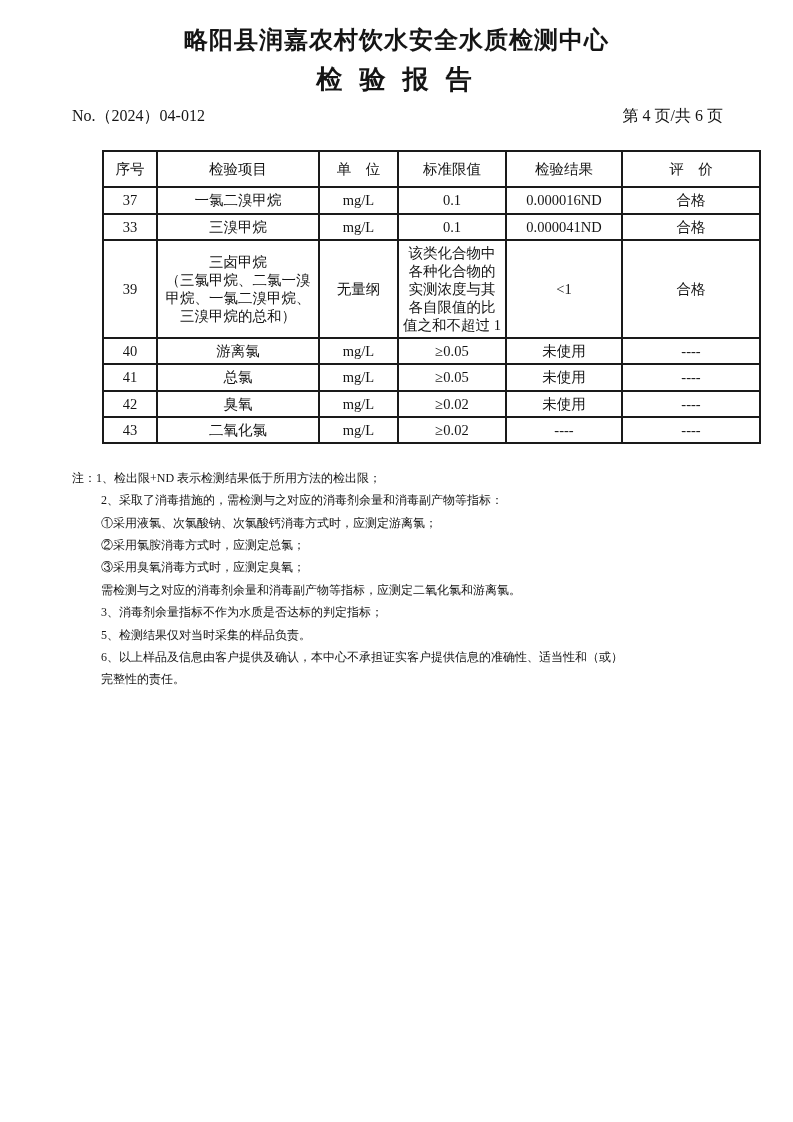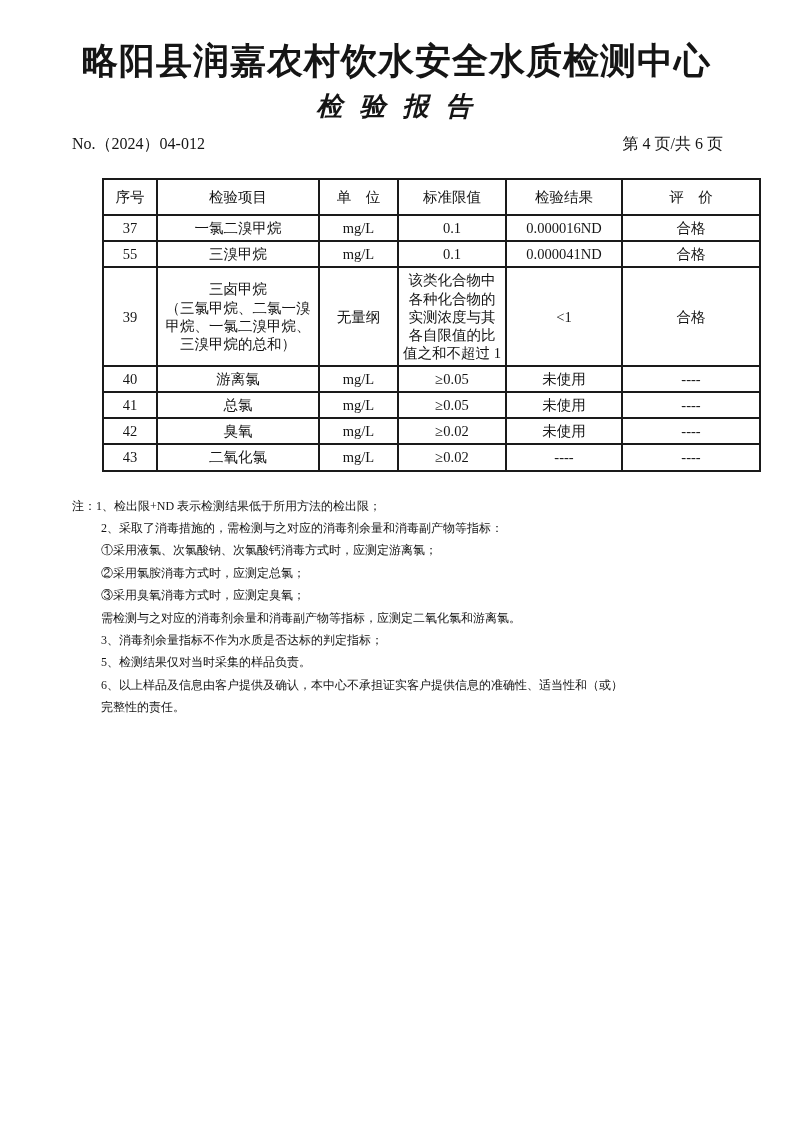--- a/index.html
+++ b/index.html
@@ -7,37 +7,36 @@
     position: relative;
     width: 793px;
     height: 1122px;
     margin: 0 auto;
     background: #ffffff;
     font-family: "Liberation Serif", "DejaVu Serif", serif;
     color: #151515;
     overflow: hidden;
   }
   .org-title {
-    padding-top: 40px;
+    padding-top: 26px;
     text-align: center;
     font-family: "Liberation Sans", "DejaVu Sans", sans-serif;
     font-weight: bold;
-    font-size: 36px;
+    font-size: 24px;
     letter-spacing: 1px;
     line-height: 1.15;
   }
   .report-title {
     margin-top: 11px;
     text-align: center;
     font-family: "Liberation Sans", "DejaVu Sans", sans-serif;
     font-weight: bold;
     font-size: 26px;
     letter-spacing: 5px;
     line-height: 1.1;
-    font-style: italic;
   }
   .meta-row {
     display: flex;
     justify-content: space-between;
     margin: 13px 70px 12px 72px;
     font-size: 16px;
     line-height: 1.2;
     gap: 8px;
   }
   table.results {
@@ -105,21 +104,21 @@
     <tbody>
       <tr>
         <td>37</td>
         <td class="item-cell">一氯二溴甲烷</td>
         <td>mg/L</td>
         <td>0.1</td>
         <td>0.000016ND</td>
         <td>合格</td>
       </tr>
       <tr>
-        <td>55</td>
+        <td>33</td>
         <td class="item-cell">三溴甲烷</td>
         <td>mg/L</td>
         <td>0.1</td>
         <td>0.000041ND</td>
         <td>合格</td>
       </tr>
       <tr class="tall">
         <td>39</td>
         <td class="item-cell">三卤甲烷
 （三氯甲烷、二氯一溴甲烷、一氯二溴甲烷、三溴甲烷的总和）</td>

